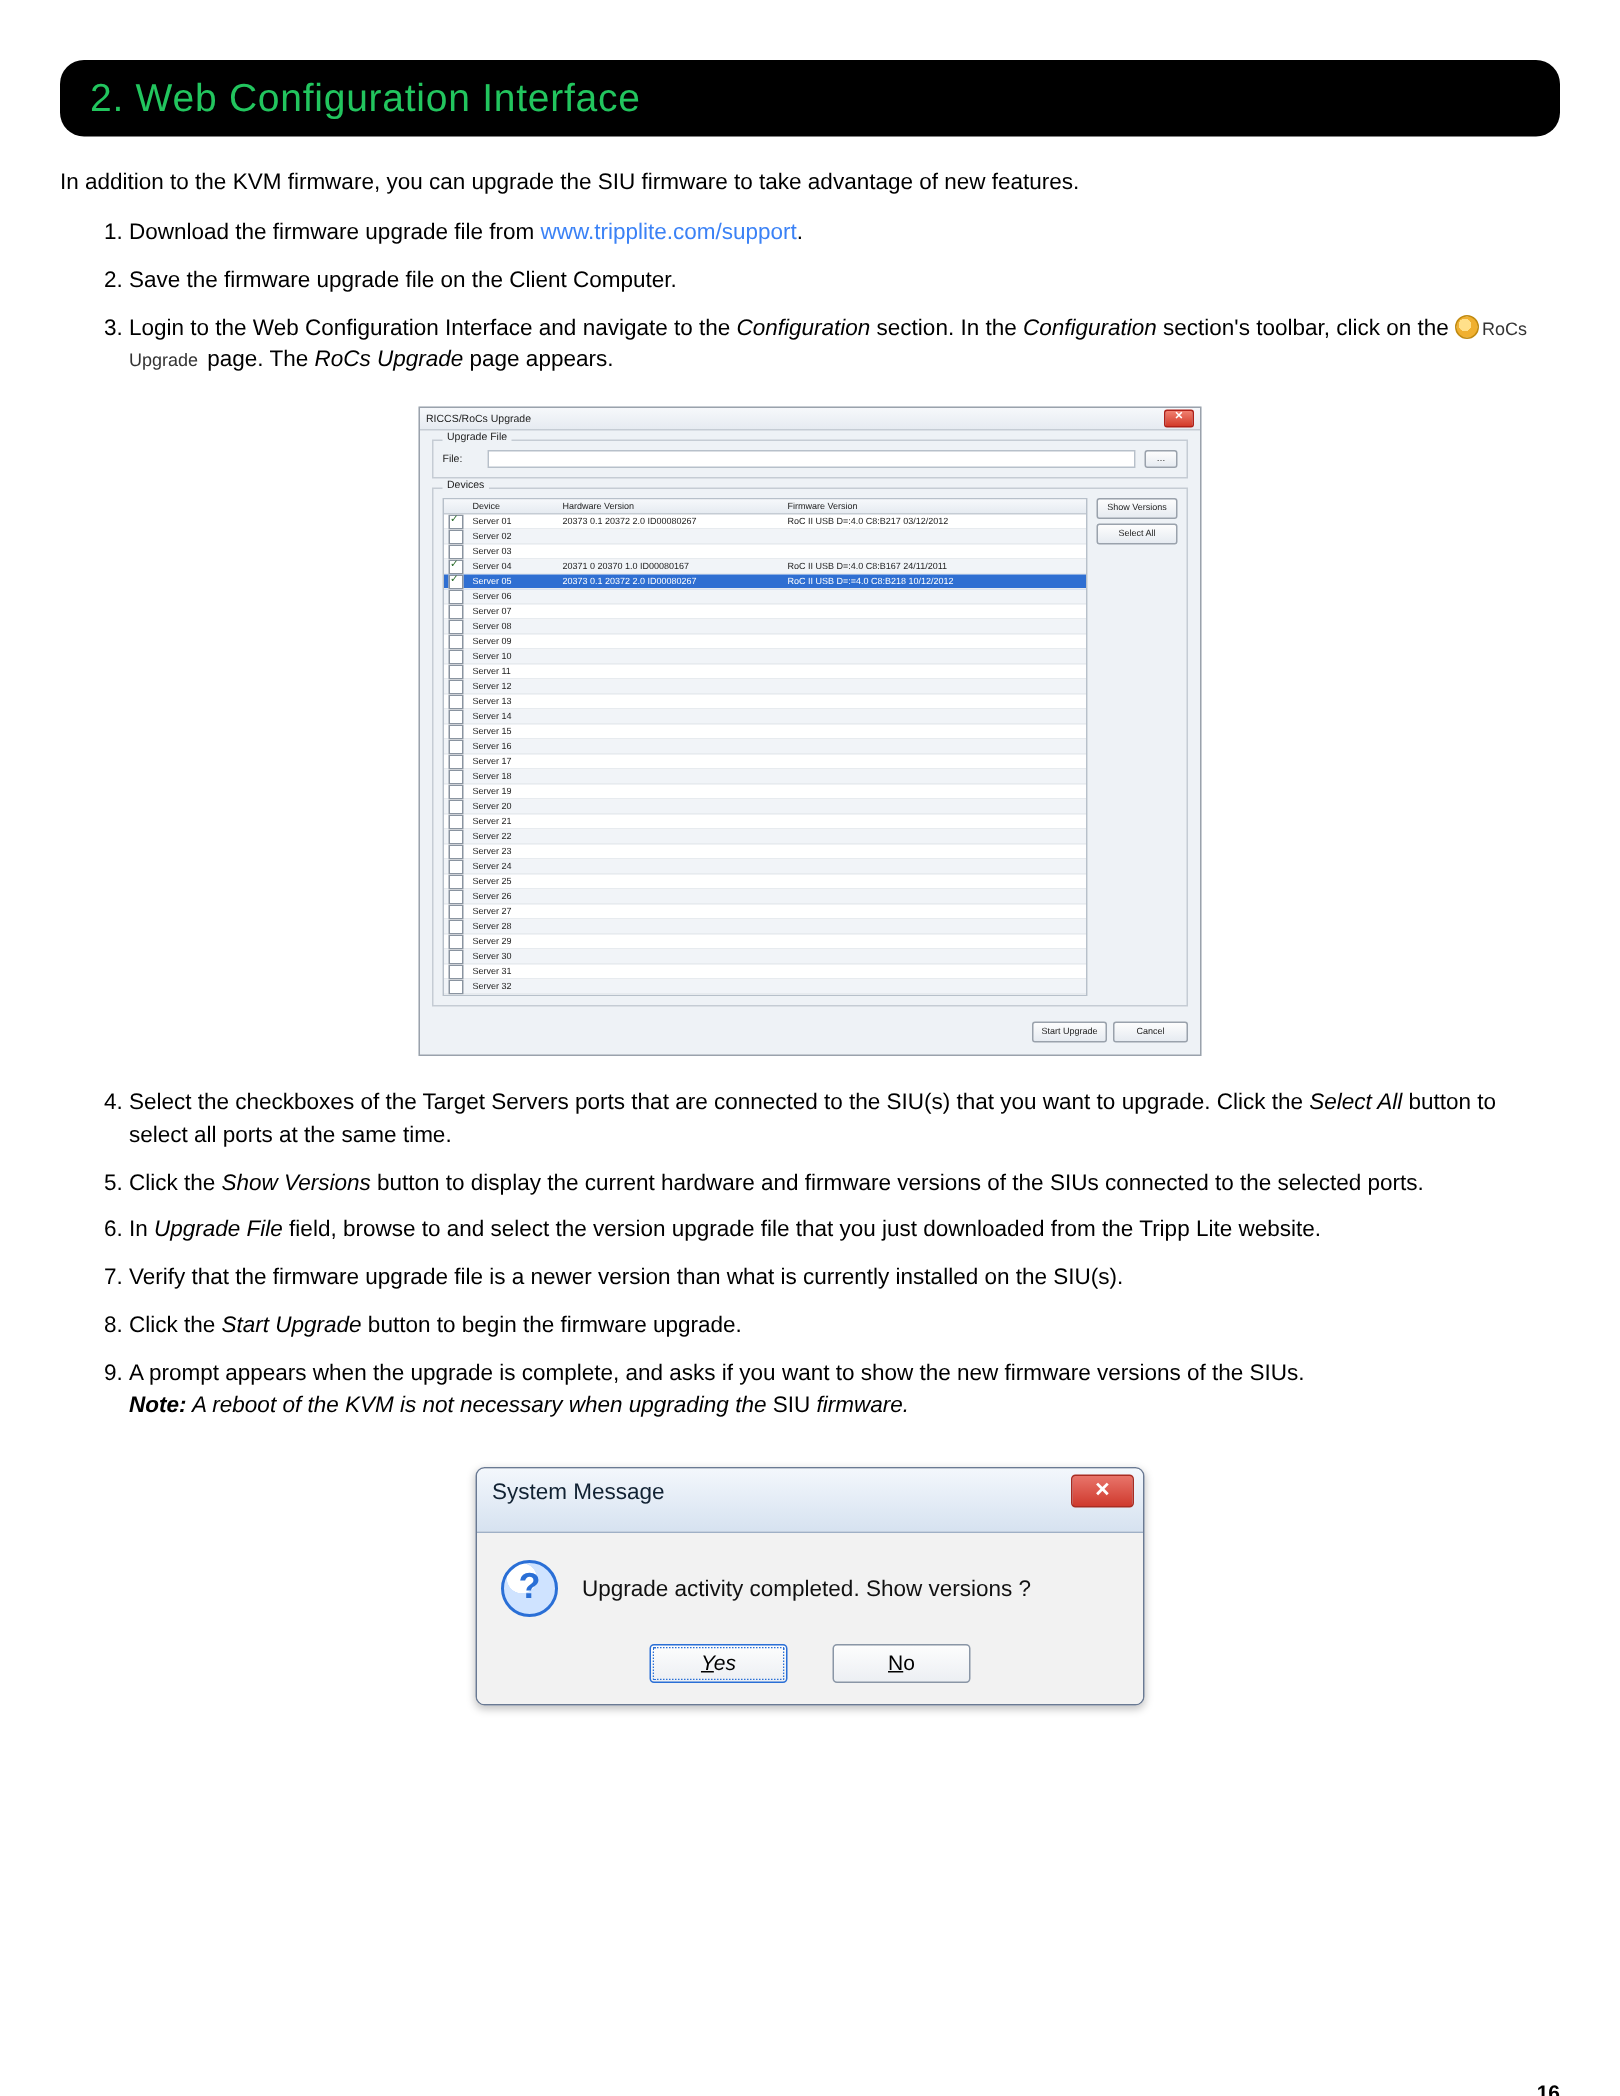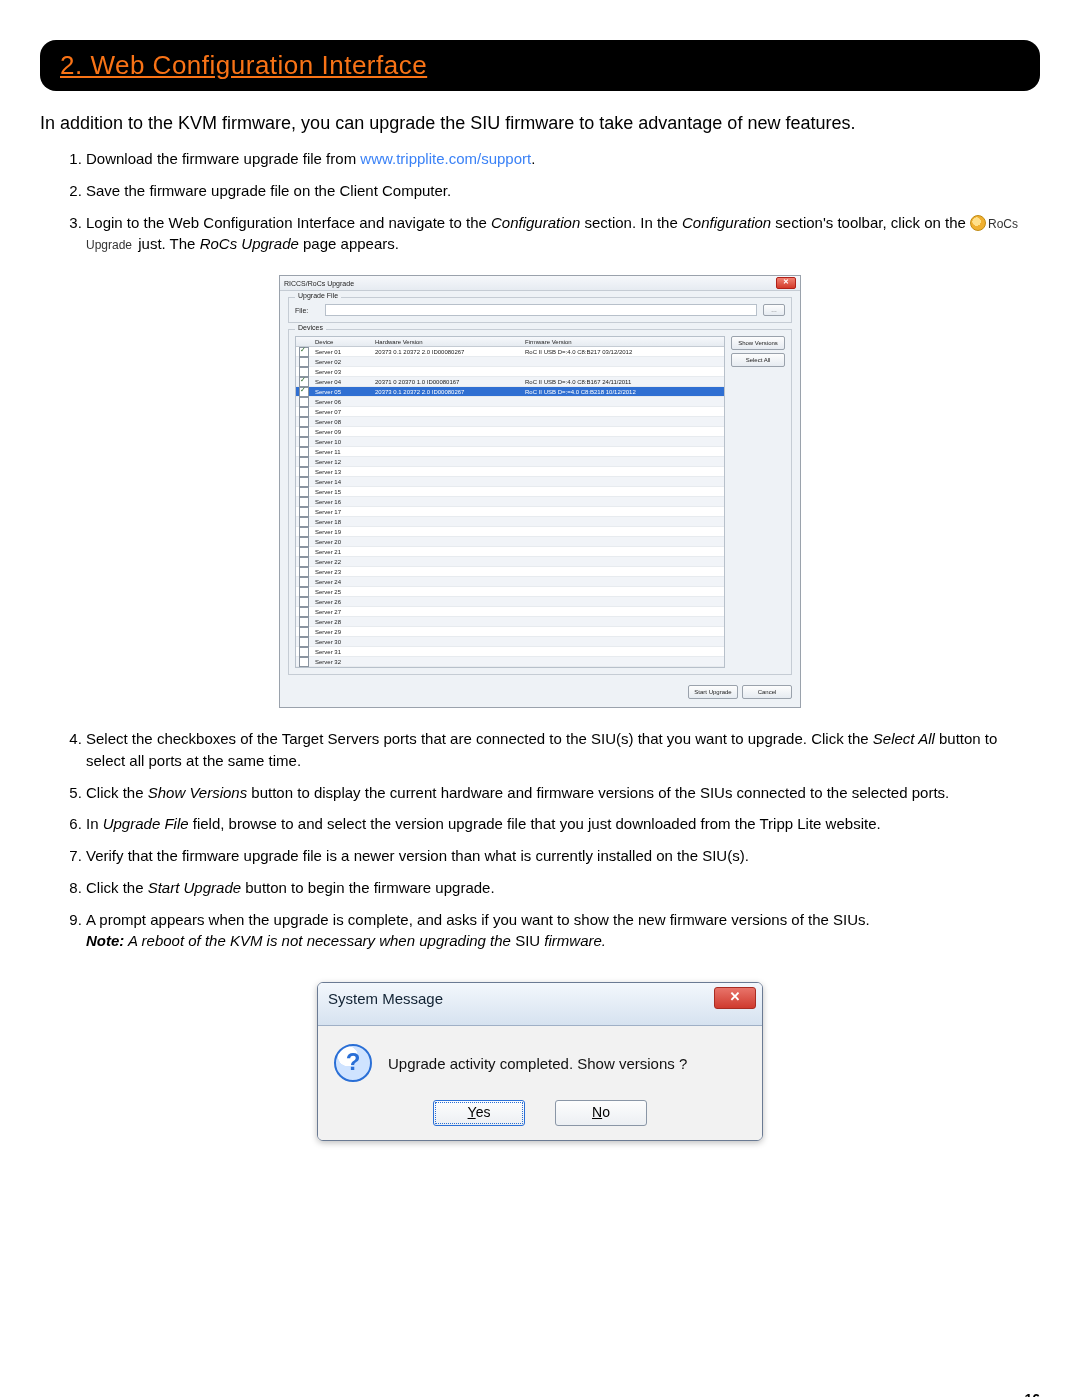--- a/index.html
+++ b/index.html
@@ -10,31 +10,30 @@
     background: #fff;
   }
   .page {
     width: 1000px;
     margin: 0 auto;
     padding: 40px 40px 60px 40px;
     position: relative;
   }
   .section-header {
     background: #000;
-    color: #f97316;
+    color: #22c55e;
     padding: 10px 20px;
     border-radius: 16px;
     font-family: Impact, "Arial Black", sans-serif;
     font-size: 26px;
     letter-spacing: 0.5px;
     margin-bottom: 22px;
-    text-decoration: underline;
   }
   .intro {
-    font-size: 18px;
+    font-size: 15px;
     margin: 0 0 14px 0;
   }
   ol.steps {
     margin: 0 0 20px 0;
     padding-left: 46px;
     font-size: 15px;
   }
   ol.steps > li {
     margin-bottom: 10px;
     line-height: 1.45;
@@ -249,20 +248,21 @@
     background: linear-gradient(#fdfdfd,#eceff3);
     border-radius: 3px;
     font-size: 14px;
     text-align: center;
     line-height: 22px;
   }
   .dlg-btn.focus {
     outline: 1px dotted #2a6fd6;
     outline-offset: -3px;
     border-color: #2a6fd6;
+    font-style: italic;
   }
   .u { text-decoration: underline; }
 
   .page-num {
     text-align: right;
     font-weight: bold;
     font-size: 14px;
     margin-top: 250px;
   }
 </style>
@@ -276,21 +276,21 @@
   <p class="intro">In addition to the KVM firmware, you can upgrade the SIU firmware to take advantage of new features.</p>
 
   <ol class="steps">
     <li>
       <span>Download the firmware upgrade file from </span><a class="link">www.tripplite.com/support</a><span>.</span>
     </li>
     <li>Save the firmware upgrade file on the Client Computer.</li>
     <li>
       <span>Login to the Web Configuration Interface and navigate to the </span><span class="italic">Configuration</span><span> section. In the </span><span class="italic">Configuration</span><span> section's toolbar, click on the </span>
       <span class="inline-icon"></span><span class="inline-icon-label">RoCs Upgrade</span>
-      <span> just. The </span><span class="italic">RoCs Upgrade</span><span> page appears.</span>
+      <span> page. The </span><span class="italic">RoCs Upgrade</span><span> page appears.</span>
     </li>
   </ol>
 
   <div class="riccs-window">
     <div class="riccs-titlebar">
       <div class="title">RICCS/RoCs Upgrade</div>
       <div class="riccs-close">✕</div>
     </div>
 
     <div class="fieldset">

